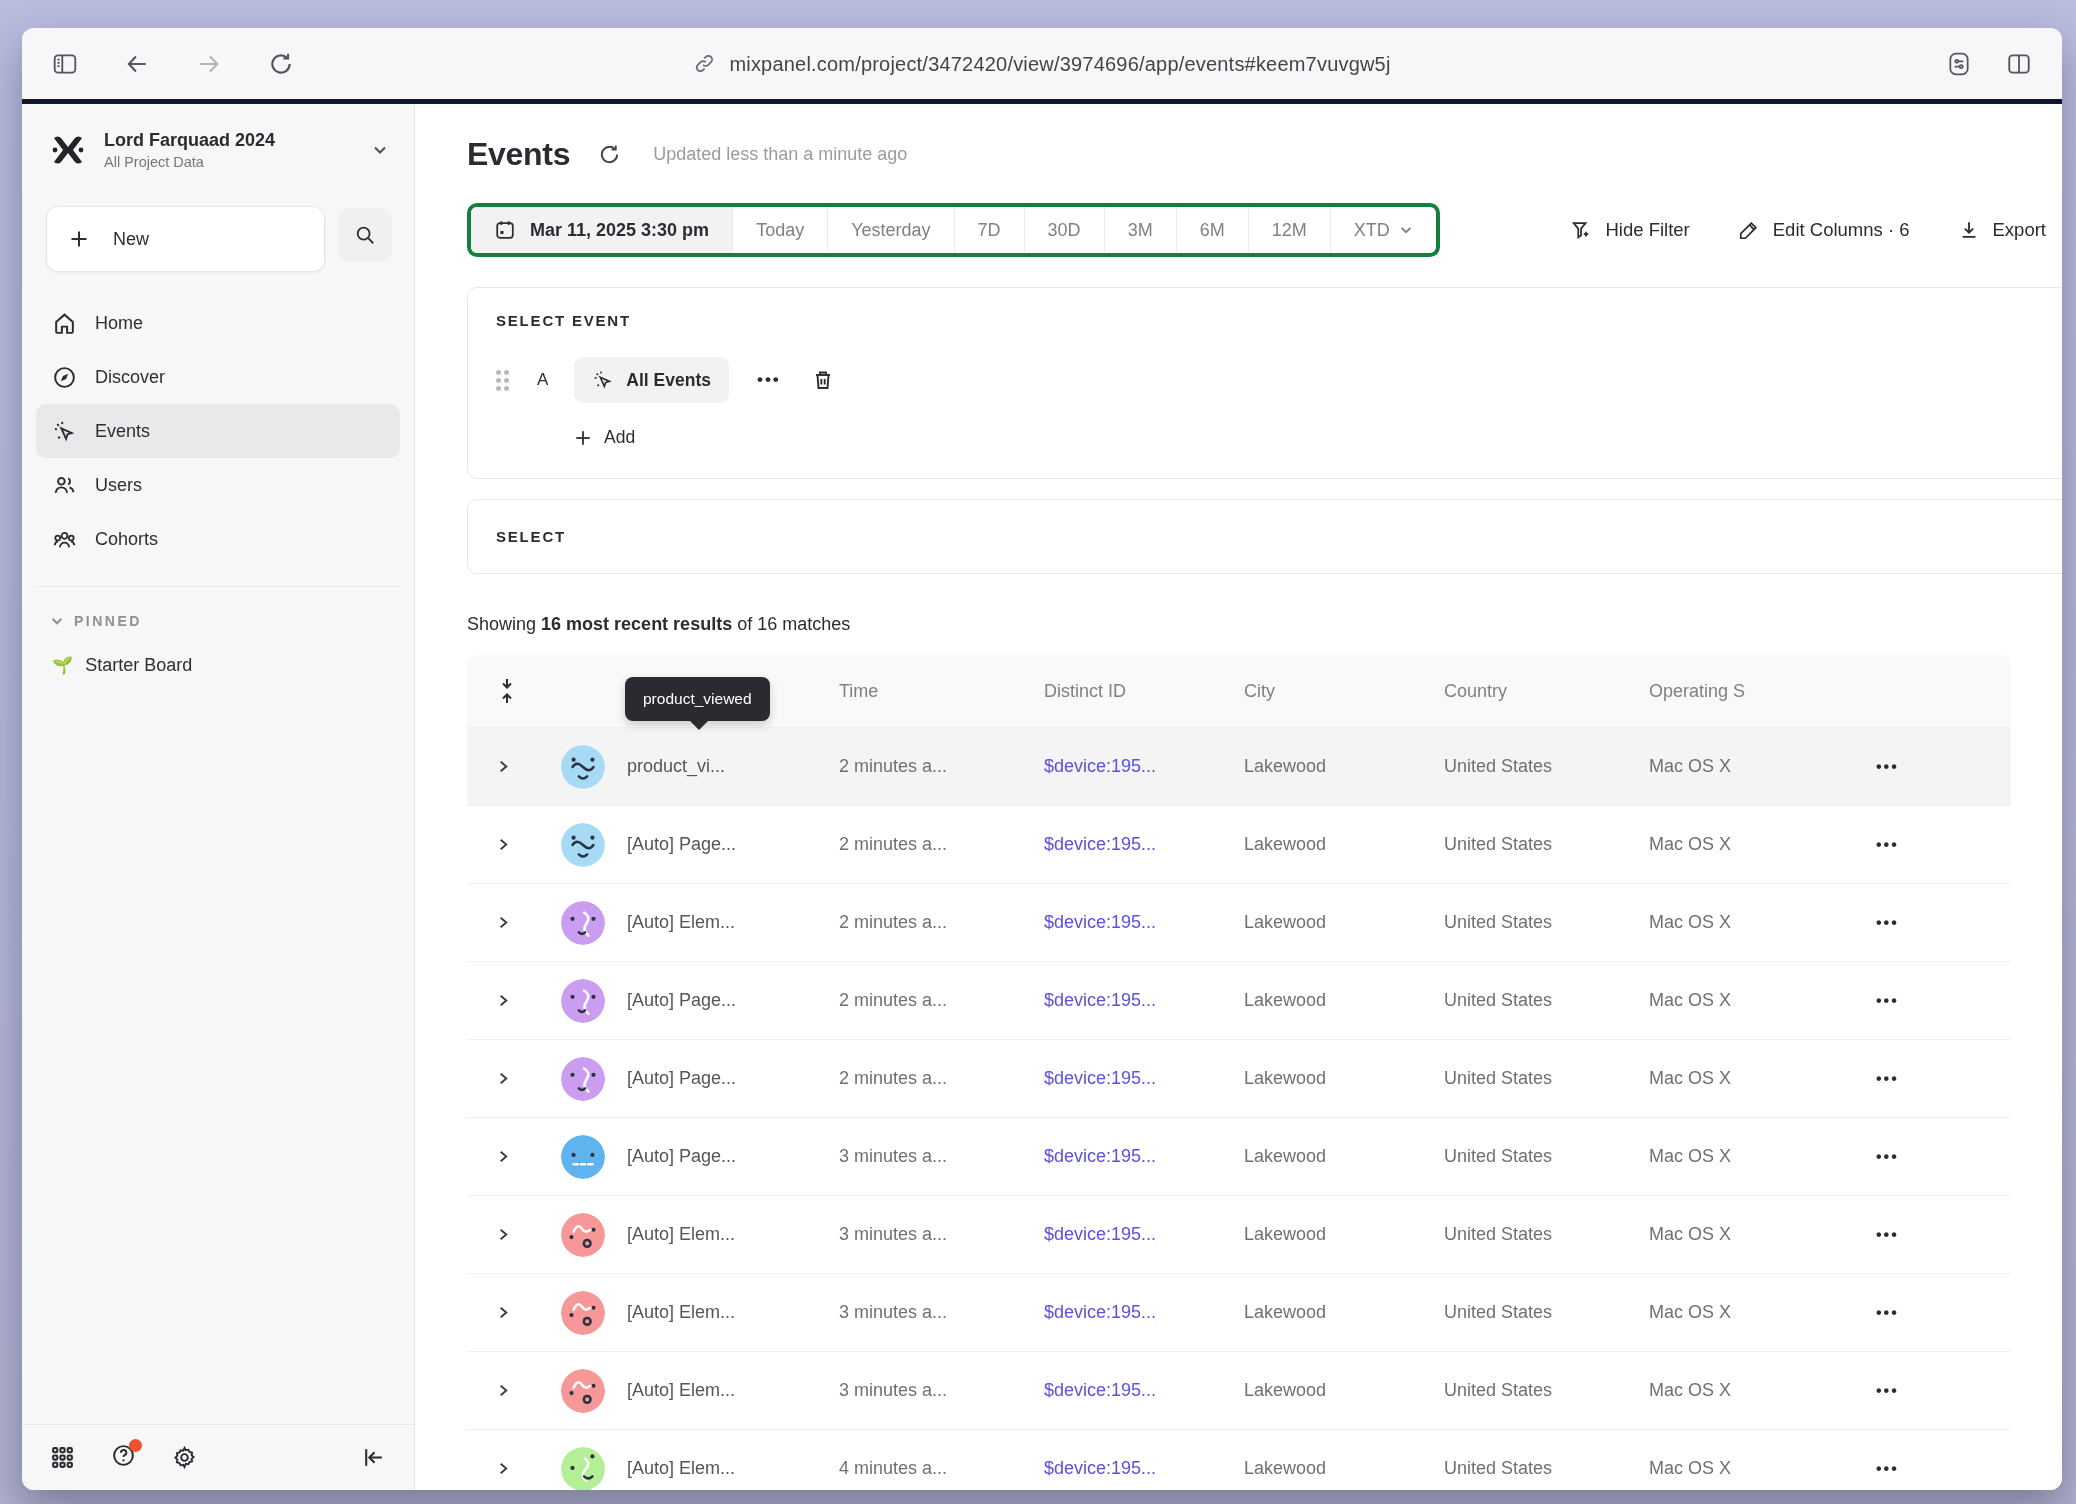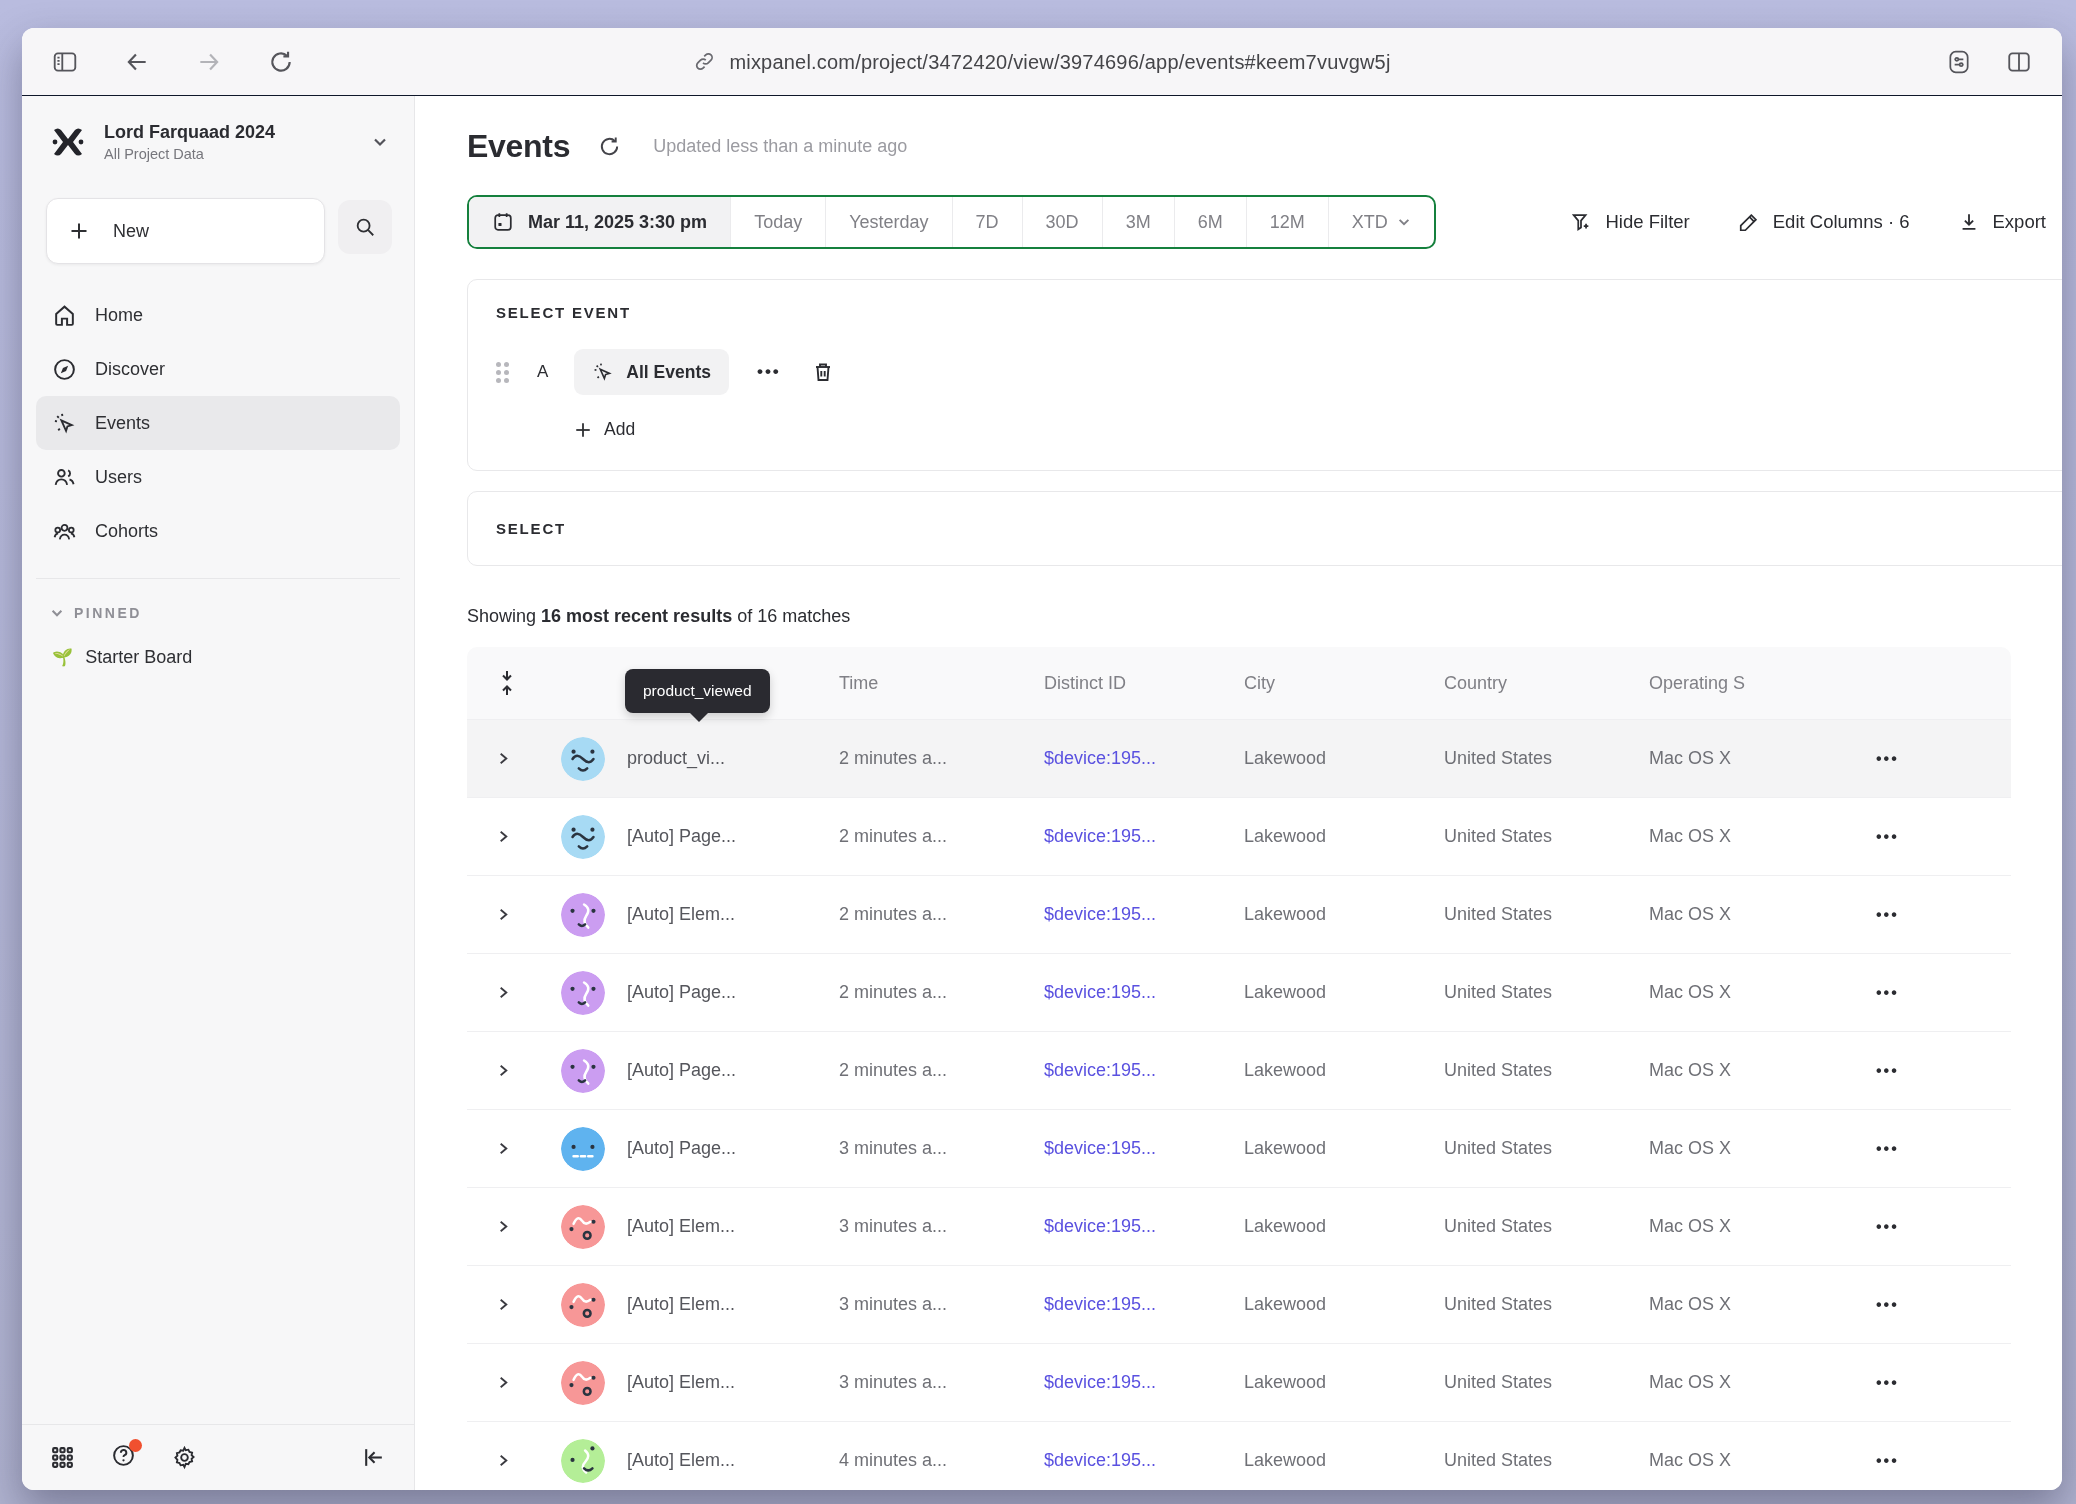--- a/index.html
+++ b/index.html
@@ -11,21 +11,21 @@
     color:#2e2f33;
   }
   .window {
     position:absolute; top:28px; left:22px; right:14px; bottom:14px;
     background:#fff; border-radius:12px;
     box-shadow:0 18px 40px rgba(35,35,60,.38);
     overflow:hidden; display:flex; flex-direction:column;
   }
   
   .btoolbar {
-    height:68px; background:#f7f6f8; border-bottom:1px solid #0f172a;
+    height:76px; background:#f7f6f8; border-bottom:5px solid #0f172a;
     display:flex; align-items:center; padding:0 30px; position:relative; flex:0 0 auto;
   }
   .btoolbar .navgroup { display:flex; align-items:center; gap:46px; }
   .bicon { width:26px; height:26px; color:#55555b; }
   .bicon.dim { color:#b3b3b8; }
   .urlbox {
     position:absolute; left:50%; top:50%; transform:translate(-50%,-50%);
     display:flex; align-items:center; gap:14px;
   }
   .urltext { font-size:20px; font-weight:500; color:#454549; letter-spacing:.2px; }
@@ -81,21 +81,21 @@
   }
   .collapseic { margin-left:auto; }
   
   .pagehead { display:flex; align-items:center; margin-top:32px; gap:28px; }
   .pagetitle { font-size:32px; font-weight:700; color:#2b2c31; letter-spacing:-.3px; }
   .refreshic { width:23px; height:23px; color:#44444a; cursor:pointer; }
   .updated { font-size:18px; color:#9b9ba1; margin-left:4px; }
   
   .controls { display:flex; align-items:center; margin-top:30px; }
   .segctl {
-    display:flex; align-items:stretch; border:2px solid #15803d; border-radius:10px;
+    display:flex; align-items:stretch; border:4px solid #15803d; border-radius:10px;
     overflow:hidden; height:54px; background:#fff;
   }
   .seg {
     display:flex; align-items:center; padding:0 23px; font-size:18px; color:#808086;
     border-left:1px solid #ebebed; cursor:pointer; white-space:nowrap; gap:9px;
   }
   .seg:first-child { border-left:none; background:#f2f2f3; color:#2b2c31; font-weight:600; gap:14px; }
   .calic { width:22px; height:22px; color:#2b2c31; }
   .segchev { width:14px; height:14px; color:#808086; }
   .actions { margin-left:auto; display:flex; align-items:center; gap:48px; }

